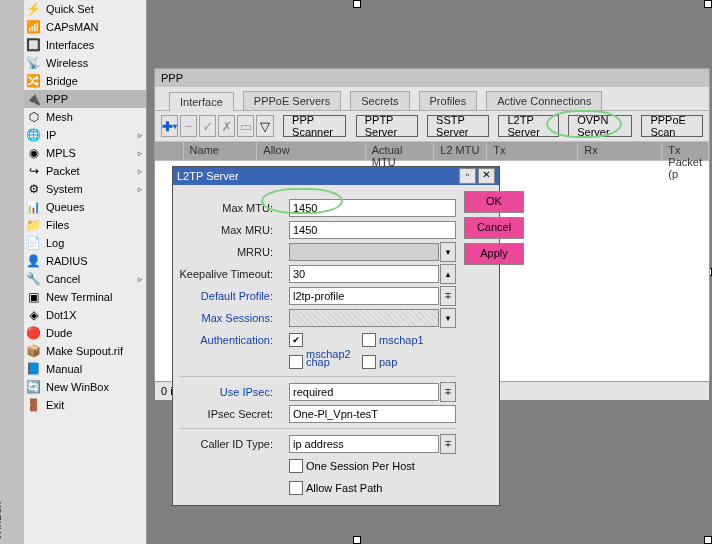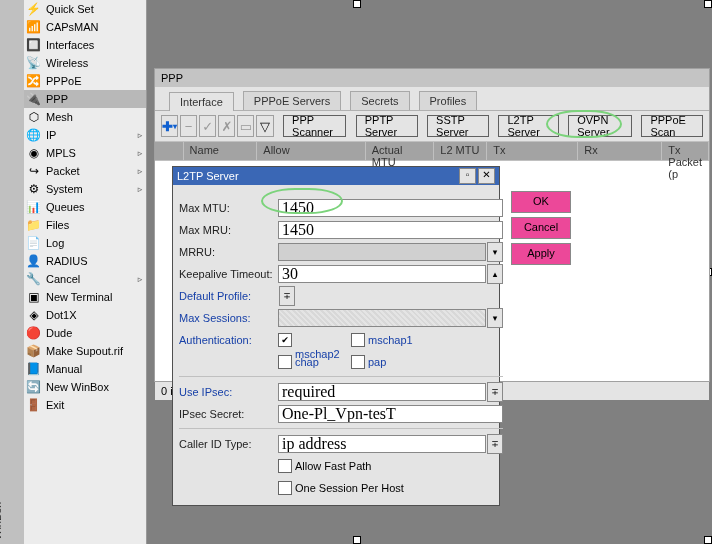--- a/index.html
+++ b/index.html
@@ -31,24 +31,24 @@
 .status{height:18px;border-top:1px solid #a0a0a0;background:#e4e4e4;display:flex;align-items:center;padding-left:6px;font-size:11px;}
 
 .dlg{position:absolute;left:172px;top:166px;width:326px;height:338px;background:#e4e4e4;border:1px solid #505050;}
 .dlg-title{height:18px;background:#3a67b5;color:#fff;display:flex;align-items:center;padding:0 4px;font-size:11px;}
 .dlg-title-text{flex:1;}
 .dlg-title-btn{width:15px;height:14px;background:#e4e4e4;border:1px solid #888;margin-left:2px;color:#000;text-align:center;font-size:10px;line-height:12px;}
 .dlg-body{display:flex;padding:6px;}
 .dlg-left{flex:1;}
 .dlg-right{width:60px;margin-left:8px;}
 .dlg-row{display:flex;align-items:center;height:21px;margin-bottom:1px;}
-.dlg-lbl{width:94px;text-align:left;padding-right:5px;font-size:11px;color:#222;}
+.dlg-lbl{width:94px;text-align:right;padding-right:16px;font-size:11px;color:#222;}
 .dlg-lbl.blue{color:#1740a8;}
 .dlg-lbl.link{color:#1740a8;}
-.dlg-input{flex:1;height:16px;border:1px solid #888;background:#fff;padding:0 3px;font-size:16px;font-family:Liberation Serif, serif;}
+.dlg-input{flex:1;height:16px;border:1px solid #888;background:#fff;padding:0 3px;font-size:11px;}
 .dlg-input.disabled{background:#d0d0d0;}
 .dlg-input.patterned{background:repeating-linear-gradient(45deg,#d8d8d8 0 2px,#e4e4e4 2px 4px);}
 .dlg-arrow{width:14px;height:18px;border:1px solid #888;background:#e4e4e4;display:inline-flex;align-items:center;justify-content:center;font-size:9px;margin-left:1px;}
 .chk{width:12px;height:12px;border:1px solid #666;background:#fff;display:inline-block;margin-right:3px;text-align:center;font-size:11px;line-height:10px;}
 .chk.checked::after{content:"✔";font-size:9px;}
 .dlg-btn{width:58px;height:20px;border:1px solid #888;background:#ec4899;margin-bottom:4px;text-align:center;line-height:18px;font-size:11px;}
 .hr{height:1px;background:#c0c0c0;margin:4px 0;}
 </style>
 </head>
 <body>
@@ -80,21 +80,21 @@
     <div class="sb-item">
         <span class="sb-icon">🔲</span>
         <span>Interfaces</span>
       </div>
     <div class="sb-item">
         <span class="sb-icon">📡</span>
         <span>Wireless</span>
       </div>
     <div class="sb-item">
         <span class="sb-icon">🔀</span>
-        <span>PPPoE</span>
+        <span>Bridge</span>
       </div>
     <div class="sb-item active">
         <span class="sb-icon">🔌</span>
         <span>PPP</span>
       </div>
     <div class="sb-item">
         <span class="sb-icon">⬡</span>
         <span>Mesh</span>
       </div>
     <div class="sb-item">
@@ -168,20 +168,21 @@
       </div>
   </div>
 
   <div class="ppp-win">
     <div class="win-title">PPP</div>
     <div class="tabs">
       <div class="tab active">Interface</div>
       <div class="tab">PPPoE Servers</div>
       <div class="tab">Secrets</div>
       <div class="tab">Profiles</div>
+      <div class="tab">Active Connections</div>
     </div>
     <div class="toolbar" style="position:relative;">
       <div class="tb-btn" style="color:#1060d0;font-weight:bold;">✚<span style="font-size:8px;">▾</span></div>
       <div class="tb-btn disabled">−</div>
       <div class="tb-btn disabled">✓</div>
       <div class="tb-btn disabled">✗</div>
       <div class="tb-btn disabled">▭</div>
       <div class="tb-btn">▽</div>
       <div class="tb-gap"></div>
       <div class="tb-pill">PPP Scanner</div>
@@ -234,20 +235,21 @@
           <div class="dlg-input disabled"></div>
           <div class="dlg-arrow">▾</div>
         </div>
         <div class="dlg-row">
           <div class="dlg-lbl">Keepalive Timeout:</div>
           <input class="dlg-input" value="30" style="">
           <div class="dlg-arrow">▴</div>
         </div>
         <div class="dlg-row">
           <div class="dlg-lbl link">Default Profile:</div>
+          <input class="dlg-input" value="l2tp-profile" style="">
           <div class="dlg-arrow">∓</div>
         </div>
         <div class="dlg-row">
           <div class="dlg-lbl link">Max Sessions:</div>
           <div class="dlg-input patterned"></div>
           <div class="dlg-arrow">▾</div>
         </div>
         <div class="dlg-row">
           <div class="dlg-lbl blue">Authentication:</div>
           <span class="chk checked"></span>
@@ -274,26 +276,26 @@
         </div>
         <div class="hr"></div>
         <div class="dlg-row">
           <div class="dlg-lbl">Caller ID Type:</div>
           <input class="dlg-input" value="ip address" style="">
           <div class="dlg-arrow">∓</div>
         </div>
         <div class="dlg-row">
           <div class="dlg-lbl"></div>
           <span class="chk"></span>
+          <span>One Session Per Host</span>
+        </div>
+        <div class="dlg-row">
+          <div class="dlg-lbl"></div>
+          <span class="chk"></span>
           <span>Allow Fast Path</span>
-        </div>
-        <div class="dlg-row">
-          <div class="dlg-lbl"></div>
-          <span class="chk"></span>
-          <span>One Session Per Host</span>
         </div>
       </div>
       <div class="dlg-right">
         <div class="dlg-btn">OK</div>
         <div class="dlg-btn">Cancel</div>
         <div class="dlg-btn">Apply</div>
       </div>
     </div>
   </div>
 

